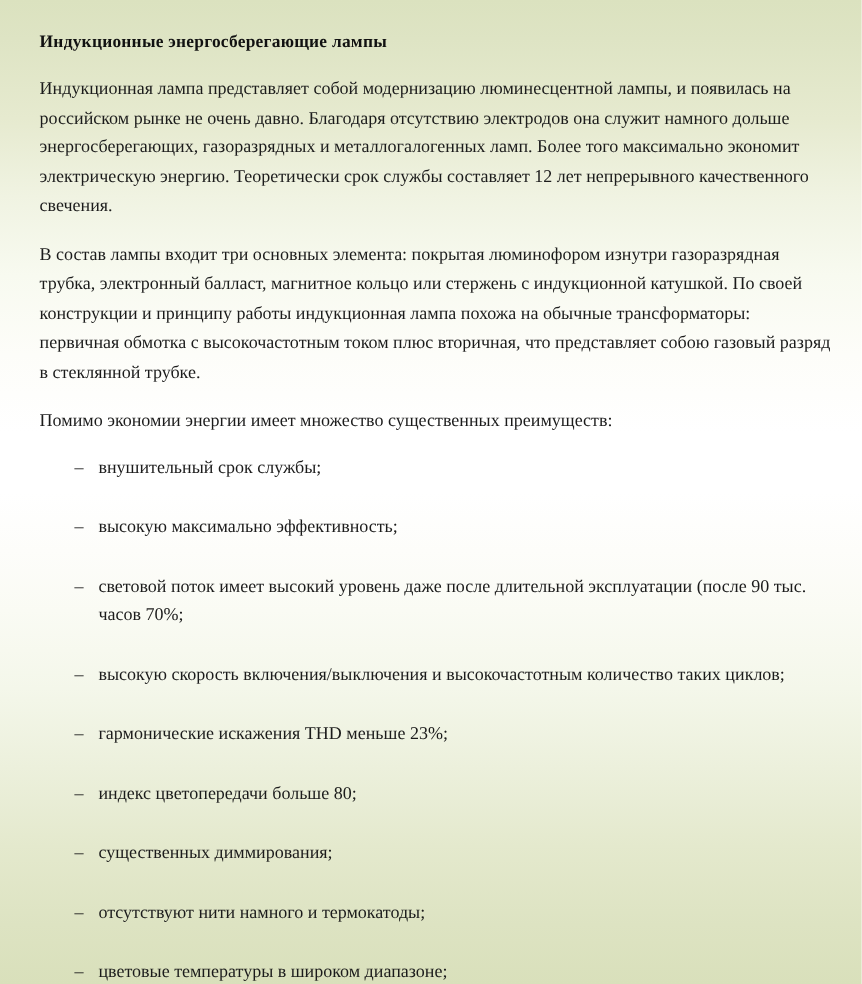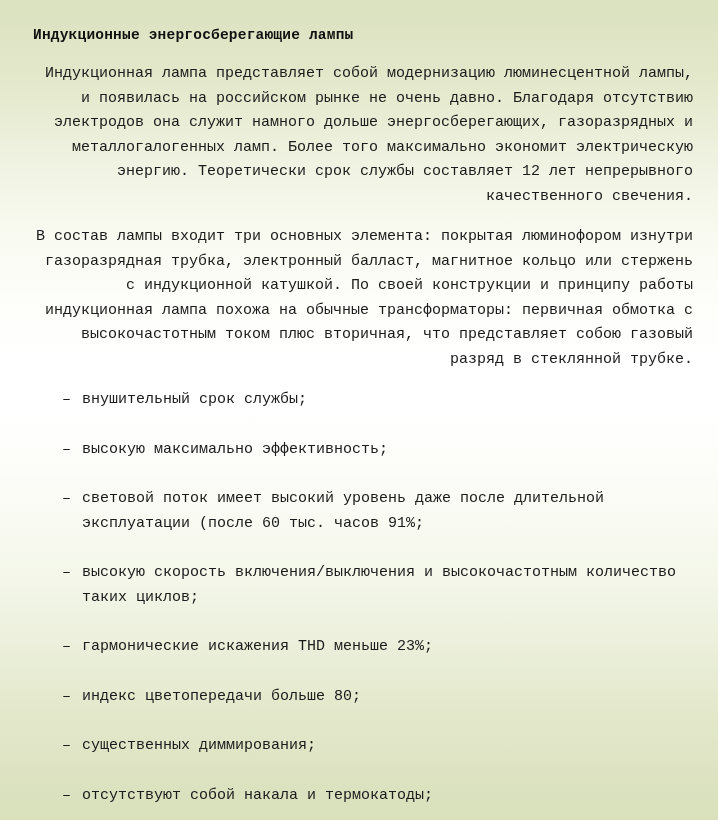--- a/index.html
+++ b/index.html
@@ -31,21 +31,20 @@
     );
     color: #1b1b1b;
   }
 
   #page {
     position: relative;
     width: 718px;
     height: 820px;
     box-sizing: border-box;
     padding: 0;
-    font-family: Liberation Mono, monospace;
   }
 
   .doc-heading {
     position: absolute;
     left: 33px;
     top: 26px;
     font-size: 14.5px;
     font-weight: bold;
     letter-spacing: 0.2px;
     line-height: 18px;
@@ -57,21 +56,21 @@
     position: absolute;
     left: 33px;
     top: 62px;
     width: 660px;
   }
 
   p.para {
     margin: 0 0 16px 0;
     font-size: 15px;
     line-height: 24.5px;
-    text-align: right;
+    text-align: left;
     color: #1b1b1b;
   }
 
   p.para.intro-list {
     margin-bottom: 14px;
   }
 
   ul.feature-list {
     list-style: none;
     margin: 0;
@@ -110,53 +109,54 @@
 <div id="page">
 
   <div class="doc-heading">Индукционные энергосберегающие лампы</div>
 
   <div class="body-block">
 
     <p class="para">Индукционная лампа представляет собой модернизацию люминесцентной лампы, и появилась на российском рынке не очень давно. Благодаря отсутствию электродов она служит намного дольше энергосберегающих, газоразрядных и металлогалогенных ламп. Более того максимально экономит электрическую энергию. Теоретически срок службы составляет 12 лет непрерывного качественного свечения.</p>
 
     <p class="para">В состав лампы входит три основных элемента: покрытая люминофором изнутри газоразрядная трубка, электронный балласт, магнитное кольцо или стержень с индукционной катушкой. По своей конструкции и принципу работы индукционная лампа похожа на обычные трансформаторы: первичная обмотка с высокочастотным током плюс вторичная, что представляет собою газовый разряд в стеклянной трубке.</p>
 
+    <p class="para intro-list">Помимо экономии энергии имеет множество существенных преимуществ:</p>
 
     <ul class="feature-list">
       <li>
         <span class="dash">–</span>
         <span class="li-text">внушительный срок службы;</span>
       </li>
       <li>
         <span class="dash">–</span>
         <span class="li-text">высокую максимально эффективность;</span>
       </li>
       <li>
         <span class="dash">–</span>
-        <span class="li-text">световой поток имеет высокий уровень даже после длительной эксплуатации (после 60 тыс. часов 91%;</span>
+        <span class="li-text">световой поток имеет высокий уровень даже после длительной эксплуатации (после 90 тыс. часов 70%;</span>
       </li>
       <li>
         <span class="dash">–</span>
         <span class="li-text">высокую скорость включения/выключения и высокочастотным количество таких циклов;</span>
       </li>
       <li>
         <span class="dash">–</span>
         <span class="li-text">гармонические искажения THD меньше 23%;</span>
       </li>
       <li>
         <span class="dash">–</span>
         <span class="li-text">индекс цветопередачи больше 80;</span>
       </li>
       <li>
         <span class="dash">–</span>
         <span class="li-text">существенных диммирования;</span>
       </li>
       <li>
         <span class="dash">–</span>
-        <span class="li-text">отсутствуют собой накала и термокатоды;</span>
+        <span class="li-text">отсутствуют нити намного и термокатоды;</span>
       </li>
       <li>
         <span class="dash">–</span>
         <span class="li-text">цветовые температуры в широком диапазоне;</span>
       </li>
 
     </ul>
 
   </div>
 </div>

